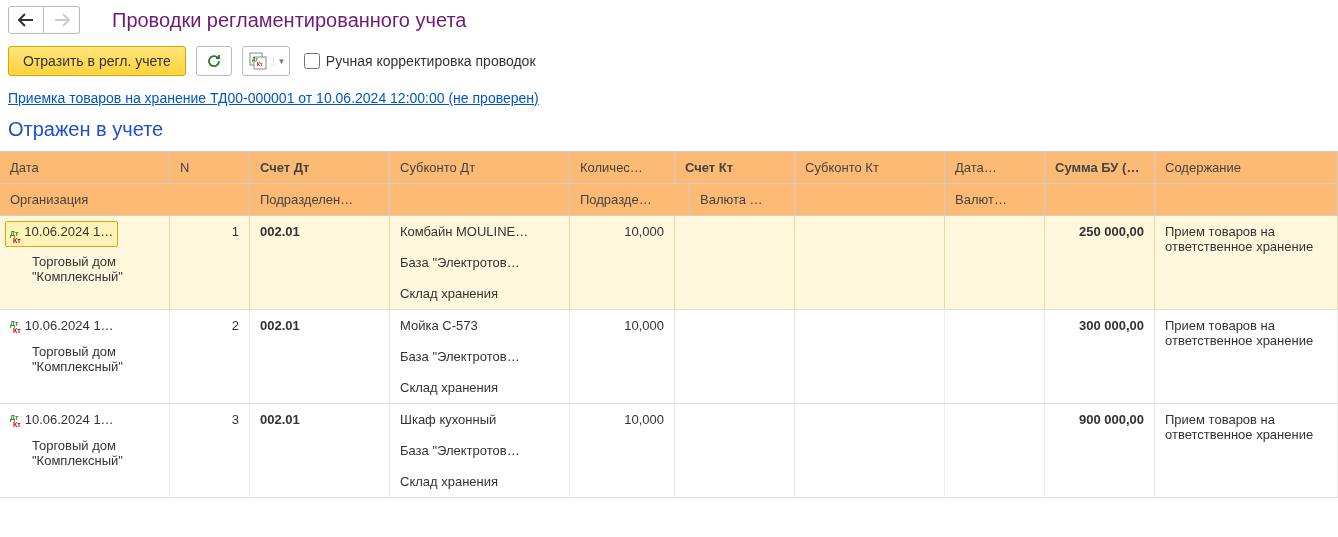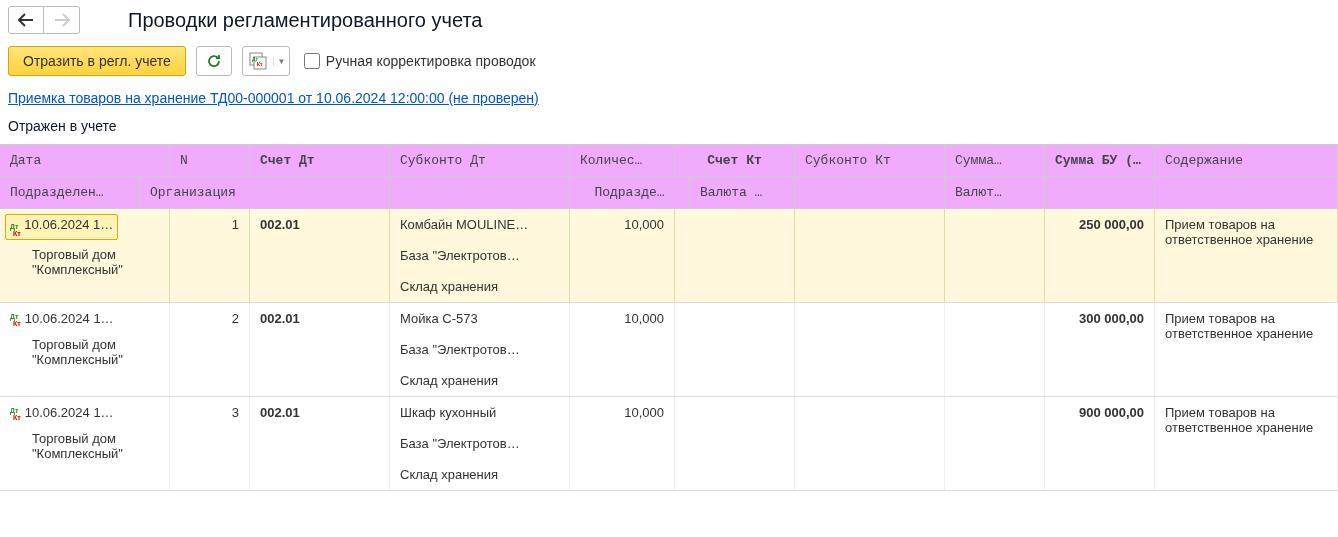--- a/index.html
+++ b/index.html
@@ -43,22 +43,22 @@
     }
     .nav-group .nav-btn:last-child {
       border-top-left-radius: 0;
       border-bottom-left-radius: 0;
       border-left: none;
       color: #ccc;
     }
     .page-title {
       font-size: 20px;
       font-weight: normal;
-      margin-left: 40px;
-      color: #0f172a;
+      margin-left: 24px;
+      color: #701a75;
     }
     .toolbar-actions {
       display: flex;
       align-items: center;
       gap: 10px;
       padding: 6px 8px 10px 8px;
     }
     .btn-primary {
       background: linear-gradient(#ffe57a, #ffd23e);
       border: 1px solid #d4a700;
@@ -119,52 +119,51 @@
     }
     .doc-link {
       padding: 4px 8px 8px 8px;
     }
     .doc-link a {
       color: #0055cc;
       font-size: 14px;
     }
     .status-text {
       padding: 4px 8px 10px 8px;
-      color: #0f172a;
-      font-size: 14px;
+      color: #1d4ed8;
+      font-size: 20px;
     }
     .grid {
       border-top: 1px solid #ccc;
       width: 100%;
     }
     .grid-header {
       display: flex;
       flex-direction: column;
     }
     .grid-header-row {
       display: flex;
-      background: #f0abfc;
+      background: #fdba74;
       border-bottom: 1px solid #ccc;
-      font-family: Liberation Mono, monospace;
     }
     .gh-cell {
       padding: 8px 10px;
       border-right: 1px solid #ccc;
       font-size: 13px;
       color: #444;
       overflow: hidden;
       white-space: nowrap;
       text-overflow: ellipsis;
     }
     .col-date { width: 170px; }
     .col-n { width: 80px; }
     .col-acct-dt { width: 140px; }
     .col-sub-dt { width: 180px; }
     .col-qty-dt { width: 105px; }
-    .col-acct-kt { width: 120px; text-align: center; }
+    .col-acct-kt { width: 120px; }
     .col-sub-kt { width: 150px; }
     .col-qty-kt { width: 100px; }
     .col-sum { width: 110px; }
     .col-desc { flex: 1; }
     .grid-body {
     }
     .grid-row {
       display: flex;
       border-bottom: 1px solid #ddd;
     }
@@ -279,27 +278,27 @@
 <div class="grid">
   <div class="grid-header">
     <div class="grid-header-row">
       <div class="gh-cell col-date">Дата</div>
       <div class="gh-cell col-n">N</div>
       <div class="gh-cell col-acct-dt bold">Счет Дт</div>
       <div class="gh-cell col-sub-dt">Субконто Дт</div>
       <div class="gh-cell col-qty-dt">Количес…</div>
       <div class="gh-cell col-acct-kt bold">Счет Кт</div>
       <div class="gh-cell col-sub-kt">Субконто Кт</div>
-      <div class="gh-cell col-qty-kt">Сумма…</div>
+      <div class="gh-cell col-qty-kt">Дата…</div>
       <div class="gh-cell col-sum bold" style="border-bottom:none">Сумма БУ (RUB)</div>
       <div class="gh-cell col-desc">Содержание</div>
     </div>
     <div class="grid-header-row">
+      <div class="gh-cell" style="width:250px">Организация</div>
       <div class="gh-cell col-acct-dt">Подразделен…</div>
-      <div class="gh-cell" style="width:250px">Организация</div>
       <div class="gh-cell col-sub-dt"></div>
       <div class="gh-cell col-acct-kt">Подразде…</div>
       <div class="gh-cell col-qty-dt">Валюта …</div>
       <div class="gh-cell col-sub-kt"></div>
       <div class="gh-cell col-qty-kt">Валют…</div>
       <div class="gh-cell col-sum"></div>
       <div class="gh-cell col-desc"></div>
     </div>
   </div>
   <div class="grid-body" id="grid-body">

